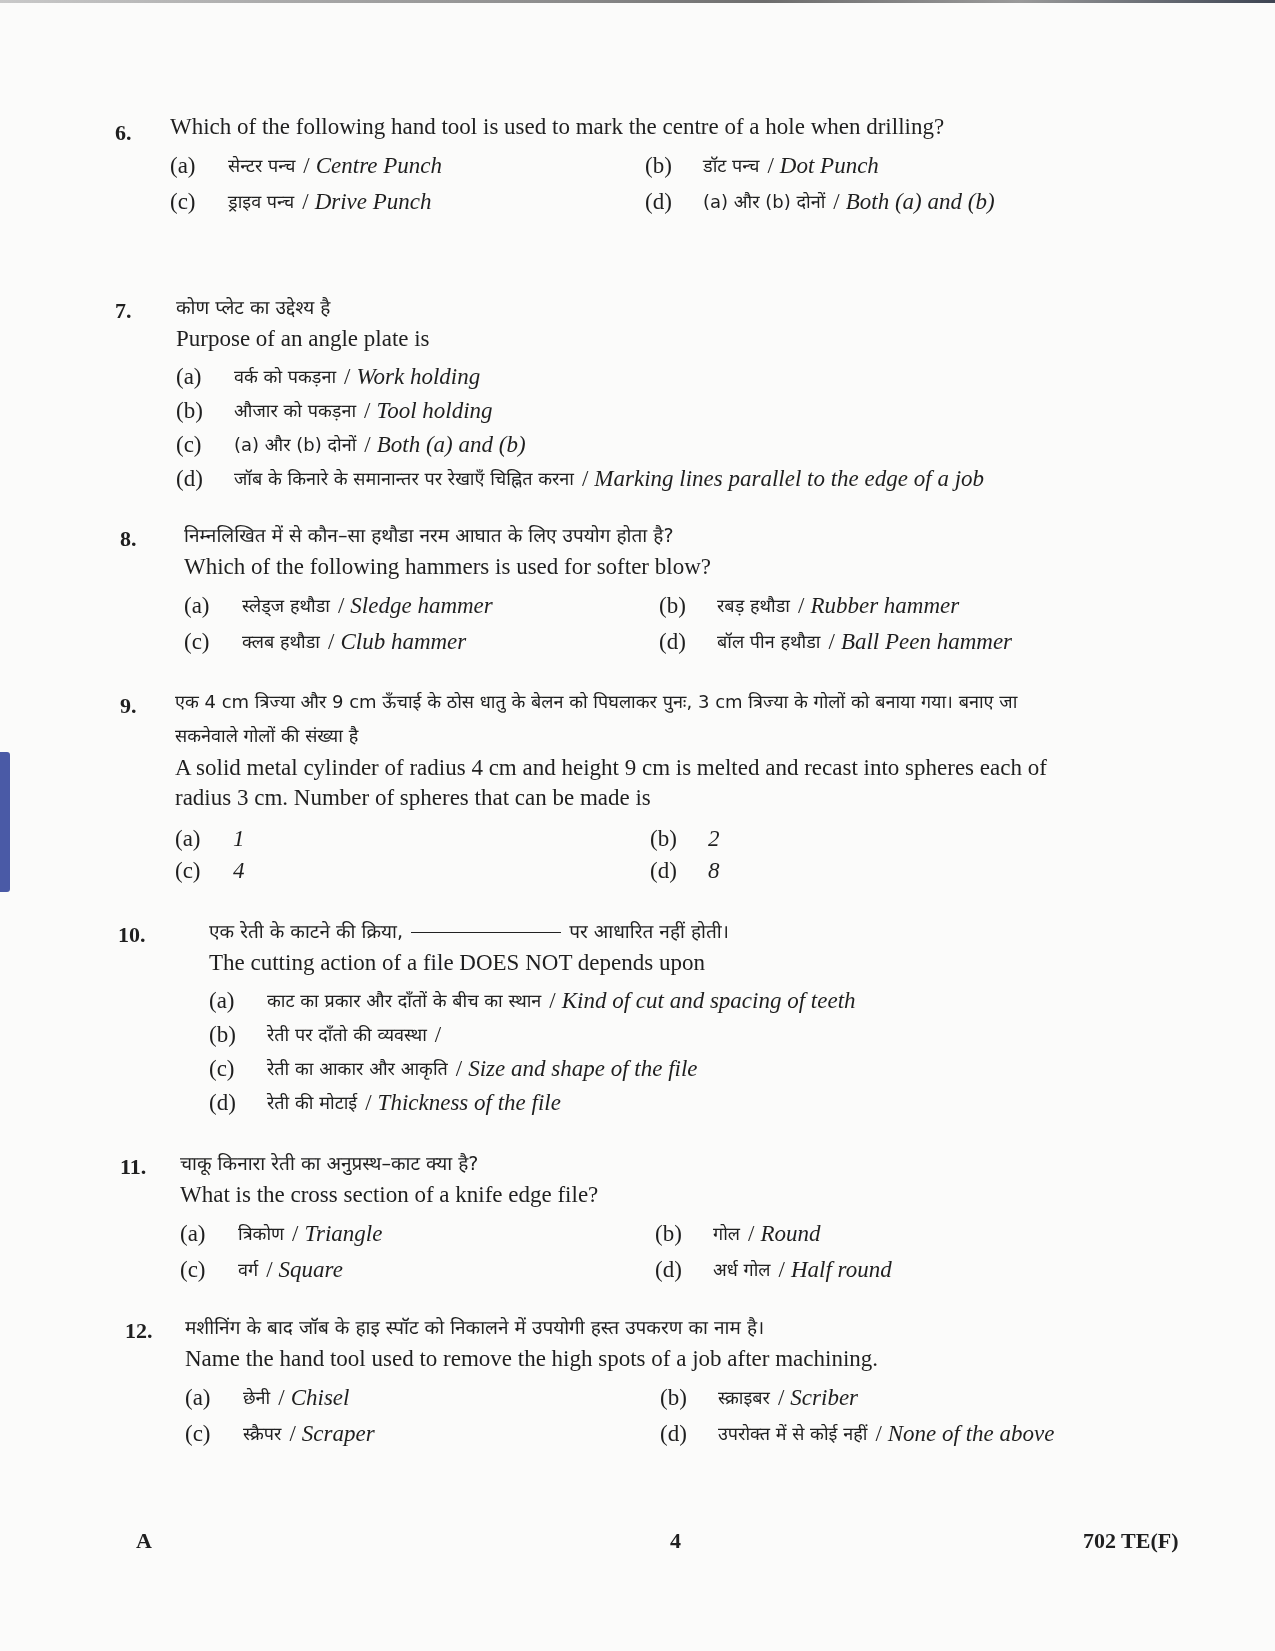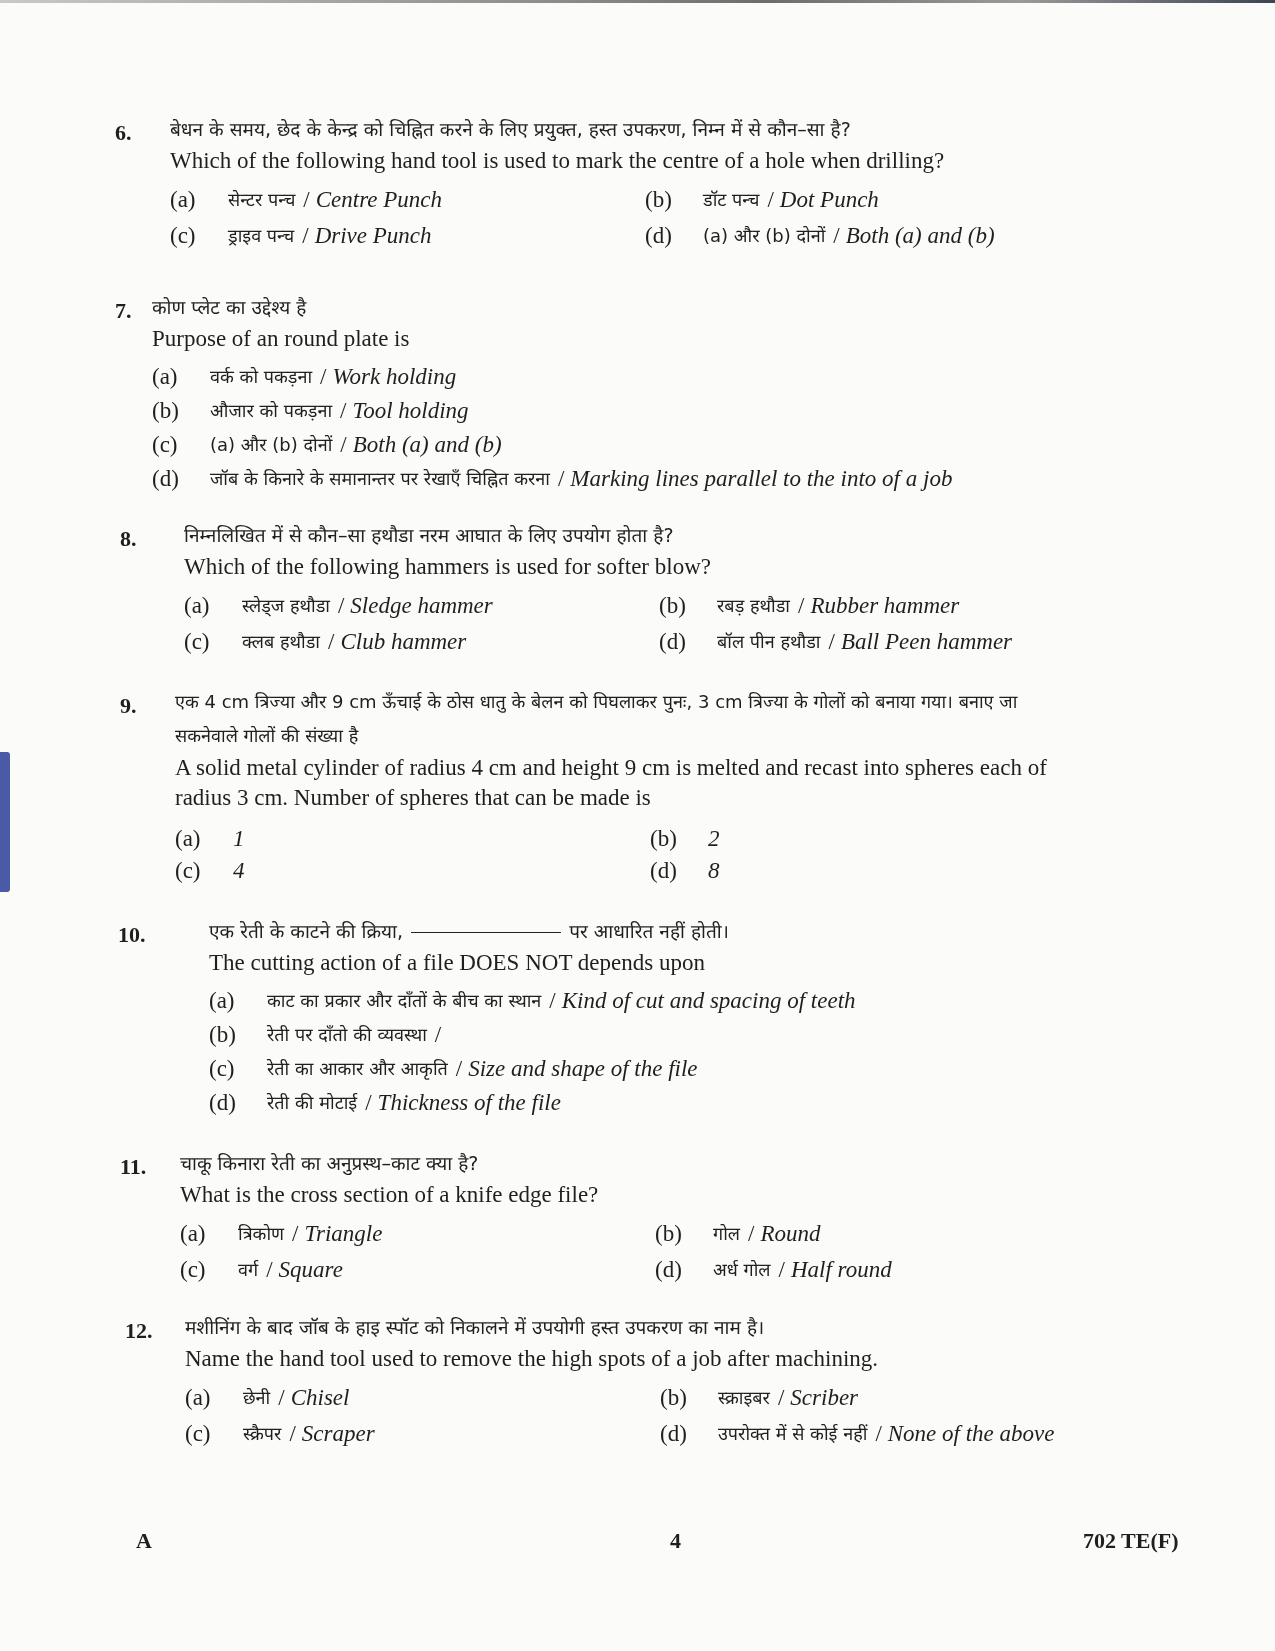--- a/index.html
+++ b/index.html
@@ -122,21 +122,20 @@
 <body>
 
 <div class="top-rule"></div>
 <div class="binding-mark"></div>
 
 <div class="page">
 
   <div class="question" style="left:115px; top:112px;">
     <span class="q-num">6.</span>
     <div class="q-body" style="left:55px;">
-      <span class="q-hi">बेधन के समय, छेद के केन्द्र को चिह्नित करने के लिए प्रयुक्त, हस्त उपकरण, निम्न में से कौन–सा है?</span>
       <span class="q-en">Which of the following hand tool is used to mark the centre of a hole when drilling?</span>
       <div class="opts">
         <div class="opt-row">
           <div class="opt opt-col-a">
             <span class="opt-label">(a)</span>
             <span class="opt-hi">सेन्टर पन्च</span>
             <span class="opt-sep">/</span>
             <span class="opt-en">Centre Punch</span>
           </div>
           <div class="opt">
@@ -159,23 +158,23 @@
             <span class="opt-sep">/</span>
             <span class="opt-en">Both (a) and (b)</span>
           </div>
         </div>
       </div>
     </div>
   </div>
 
   <div class="question" style="left:115px; top:290px;">
     <span class="q-num">7.</span>
-    <div class="q-body" style="left:37px;">
+    <div class="q-body" style="left:61px;">
       <span class="q-hi">कोण प्लेट का उद्देश्य है</span>
-      <span class="q-en">Purpose of an round plate is</span>
+      <span class="q-en">Purpose of an angle plate is</span>
       <div class="opts">
         <div class="opt-single">
           <span class="opt-label">(a)</span>
           <span class="opt-hi">वर्क को पकड़ना</span>
           <span class="opt-sep">/</span>
           <span class="opt-en">Work holding</span>
         </div>
         <div class="opt-single">
           <span class="opt-label">(b)</span>
           <span class="opt-hi">औजार को पकड़ना</span>
@@ -185,21 +184,21 @@
         <div class="opt-single">
           <span class="opt-label">(c)</span>
           <span class="opt-hi">(a) और (b) दोनों</span>
           <span class="opt-sep">/</span>
           <span class="opt-en">Both (a) and (b)</span>
         </div>
         <div class="opt-single">
           <span class="opt-label">(d)</span>
           <span class="opt-hi">जॉब के किनारे के समानान्तर पर रेखाएँ चिह्नित करना</span>
           <span class="opt-sep">/</span>
-          <span class="opt-en">Marking lines parallel to the into of a job</span>
+          <span class="opt-en">Marking lines parallel to the edge of a job</span>
         </div>
       </div>
     </div>
   </div>
 
   <div class="question" style="left:120px; top:518px;">
     <span class="q-num">8.</span>
     <div class="q-body" style="left:64px;">
       <span class="q-hi">निम्नलिखित में से कौन–सा हथौडा नरम आघात के लिए उपयोग होता है?</span>
       <span class="q-en">Which of the following hammers is used for softer blow?</span>

